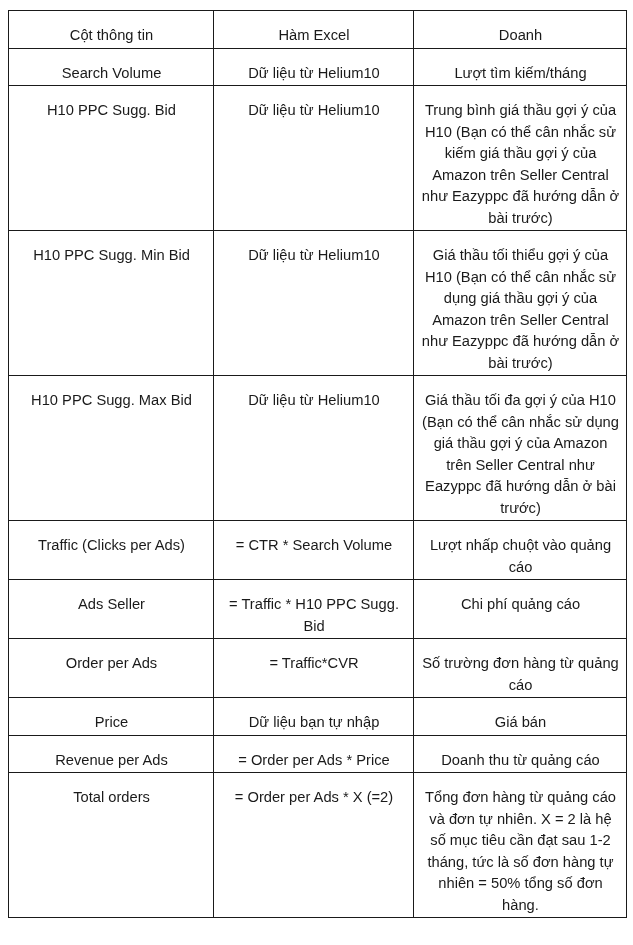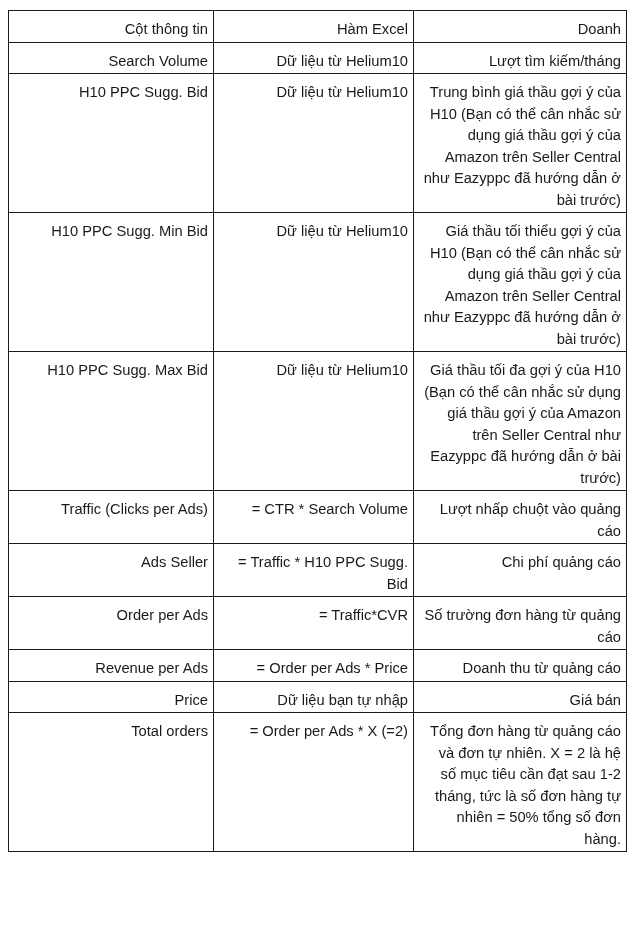--- a/index.html
+++ b/index.html
@@ -22,23 +22,23 @@
     width: 618px;
   }
   table.info-table col.c1 { width: 205px; }
   table.info-table col.c2 { width: 200px; }
   table.info-table col.c3 { width: 213px; }
   table.info-table td, table.info-table th {
     border: 1.4px solid #1a1a1a;
     font-size: 14.7px;
     line-height: 21.5px;
     font-weight: 400;
-    text-align: right;
+    text-align: center;
     vertical-align: top;
-    padding: 8px 5px 1px 6px;
+    padding: 14px 5px 1px 6px;
     overflow: hidden;
     word-wrap: break-word;
   }
 </style>
 </head>
 <body>
 
 <div class="page">
   <table class="info-table">
     <colgroup>
@@ -55,21 +55,21 @@
     </thead>
     <tbody>
         <tr>
           <td>Search Volume</td>
           <td>Dữ liệu từ Helium10</td>
           <td>Lượt tìm kiếm/tháng</td>
         </tr>
         <tr>
           <td>H10 PPC Sugg. Bid</td>
           <td>Dữ liệu từ Helium10</td>
-          <td>Trung bình giá thầu gợi ý của H10 (Bạn có thể cân nhắc sử dụng giá thầu gợi ý của Amazon trên Seller Central như Eazyppc đã hướng dẫn ở bài trước)</td>
+          <td>Trung bình giá thầu gợi ý của H10 (Bạn có thể cân nhắc sử kiếm giá thầu gợi ý của Amazon trên Seller Central như Eazyppc đã hướng dẫn ở bài trước)</td>
         </tr>
         <tr>
           <td>H10 PPC Sugg. Min Bid</td>
           <td>Dữ liệu từ Helium10</td>
           <td>Giá thầu tối thiểu gợi ý của H10 (Bạn có thể cân nhắc sử dụng giá thầu gợi ý của Amazon trên Seller Central như Eazyppc đã hướng dẫn ở bài trước)</td>
         </tr>
         <tr>
           <td>H10 PPC Sugg. Max Bid</td>
           <td>Dữ liệu từ Helium10</td>
           <td>Giá thầu tối đa gợi ý của H10 (Bạn có thể cân nhắc sử dụng giá thầu gợi ý của Amazon trên Seller Central như Eazyppc đã hướng dẫn ở bài trước)</td>
@@ -83,28 +83,28 @@
           <td>Ads Seller</td>
           <td>= Traffic * H10 PPC Sugg. Bid</td>
           <td>Chi phí quảng cáo</td>
         </tr>
         <tr>
           <td>Order per Ads</td>
           <td>= Traffic*CVR</td>
           <td>Số trường đơn hàng từ quảng cáo</td>
         </tr>
         <tr>
+          <td>Price</td>
+          <td>Dữ liệu bạn tự nhập</td>
+          <td>Giá bán</td>
+        </tr>
+        <tr>
           <td>Revenue per Ads</td>
           <td>= Order per Ads * Price</td>
           <td>Doanh thu từ quảng cáo</td>
-        </tr>
-        <tr>
-          <td>Price</td>
-          <td>Dữ liệu bạn tự nhập</td>
-          <td>Giá bán</td>
         </tr>
         <tr>
           <td>Total orders</td>
           <td>= Order per Ads * X (=2)</td>
           <td>Tổng đơn hàng từ quảng cáo và đơn tự nhiên. X = 2 là hệ số mục tiêu cần đạt sau 1-2 tháng, tức là số đơn hàng tự nhiên = 50% tổng số đơn hàng.</td>
         </tr>
       </tbody>
   </table>
 </div>
 

